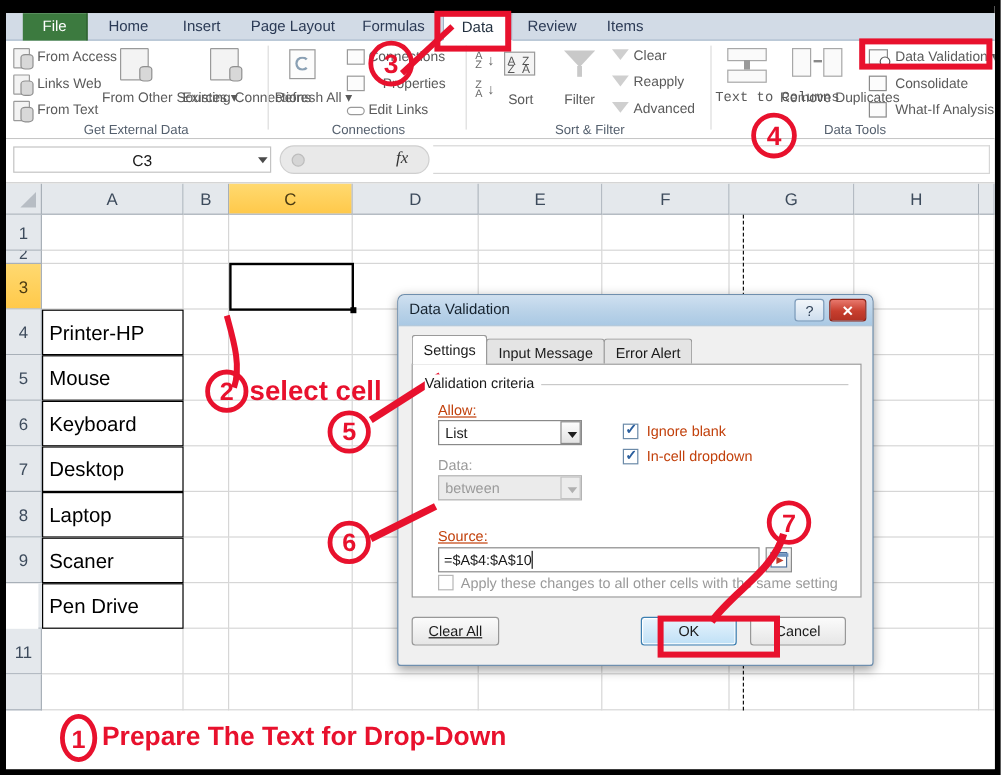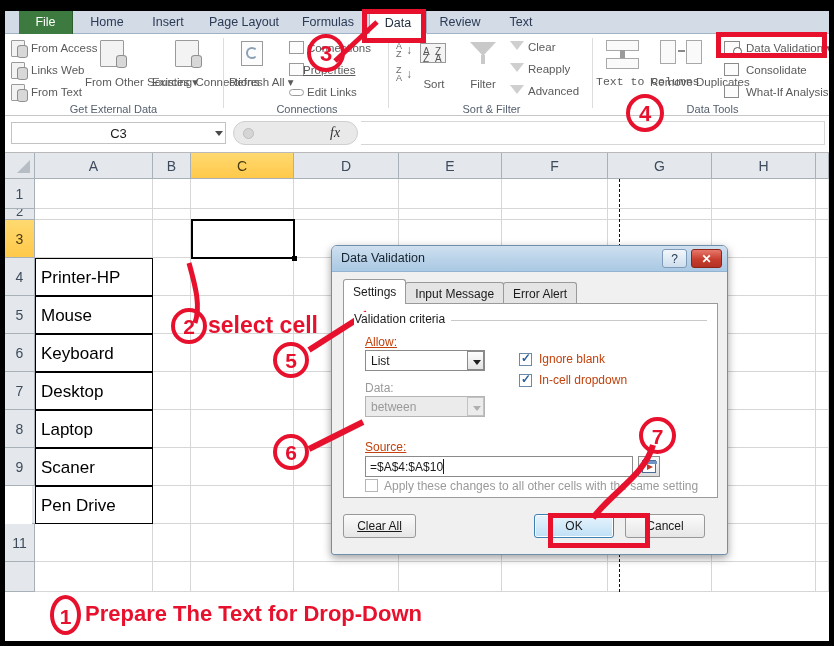--- a/index.html
+++ b/index.html
@@ -369,21 +369,21 @@
     <div id="titlestrip"></div>
 
     <div id="tabbar">
       <div class="tab filetab" style="left:14px;width:54px;"><span>File</span></div>
       <div class="tab" style="left:72px;width:60px;"><span>Home</span></div>
       <div class="tab" style="left:134px;width:58px;"><span>Insert</span></div>
       <div class="tab" style="left:194px;width:90px;"><span>Page Layout</span></div>
       <div class="tab" style="left:286px;width:74px;"><span>Formulas</span></div>
       <div class="tab active" style="left:364px;width:58px;"><span>Data</span></div>
       <div class="tab" style="left:424px;width:62px;"><span>Review</span></div>
-      <div class="tab" style="left:490px;width:52px;"><span>Text</span></div>
+      <div class="tab" style="left:490px;width:52px;"><span>Items</span></div>
     </div>
 
     <div id="ribbonbody">
 
       <div class="group" style="left:0px;width:217px;">
         <div class="icn" style="left:6px;top:6px;">
           <div class="doc-ic" style="left:0;top:0;"></div>
         </div>
         <div class="smallcmd" style="left:26px;top:7px;">From Access</div>
         <div class="icn" style="left:6px;top:28px;">
@@ -419,21 +419,21 @@
         <div class="bigcmd" style="left:2px;top:42px;width:52px;">
           <span>Refresh All ▾</span>
         </div>
         <div class="icn" style="left:62px;top:7px;">
           <div class="sq-ic" style="left:0;top:0;width:15px;height:13px;"></div>
         </div>
         <div class="smallcmd" style="left:80px;top:7px;">Connections</div>
         <div class="icn" style="left:62px;top:29px;">
           <div class="sq-ic" style="left:0;top:0;width:15px;height:13px;"></div>
         </div>
-        <div class="smallcmd" style="left:76px;top:29px;text-decoration:underline;">Properties</div>
+        <div class="smallcmd" style="left:92px;top:29px;">Properties</div>
         <div class="icn" style="left:62px;top:51px;">
           <div style="position:absolute;left:0;top:4px;width:15px;height:7px;border:1px solid #9a9a9a;border-radius:4px;"></div>
         </div>
         <div class="smallcmd" style="left:80px;top:51px;">Edit Links</div>
         <div class="group-title">Connections</div>
       </div>
       <div class="group-sep" style="left:383px;"></div>
 
       <div class="group" style="left:387px;width:199px;">
         <div class="icn" style="left:4px;top:8px;">

